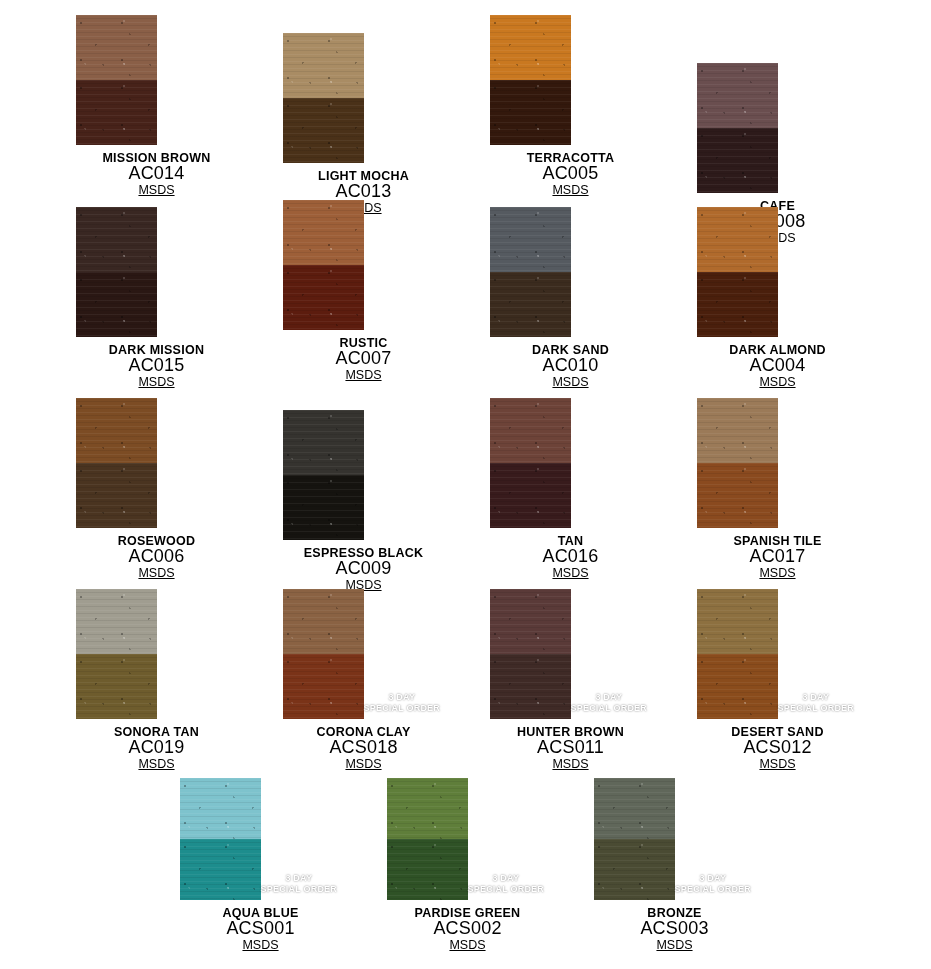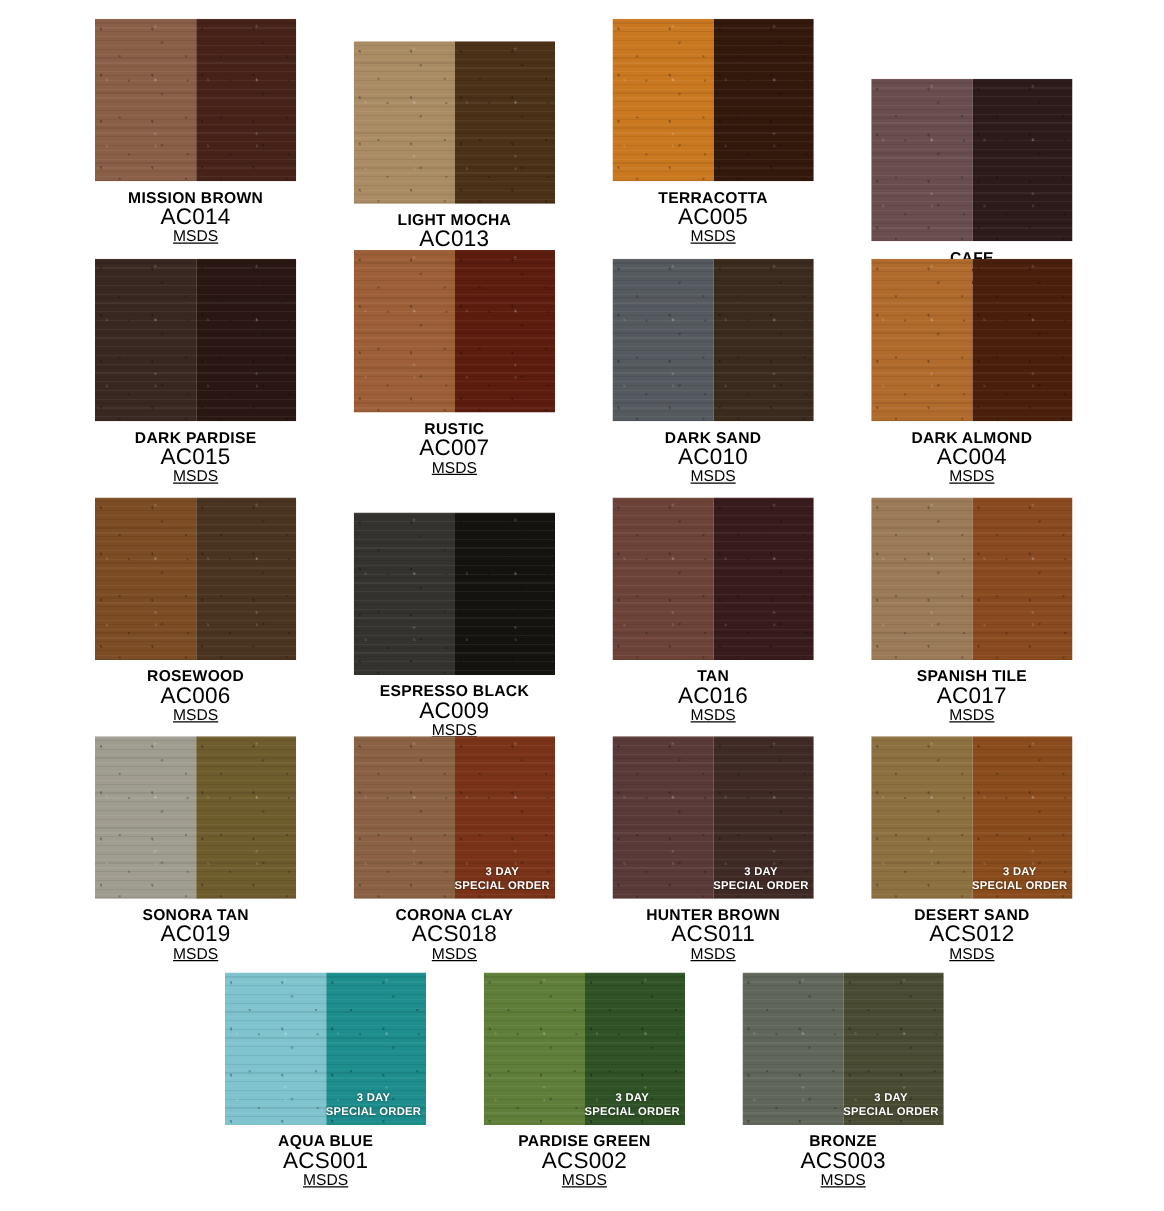--- a/index.html
+++ b/index.html
@@ -30,20 +30,21 @@
     width: 161px;
     text-align: center;
   }
 
   .swatch {
     position: relative;
     width: 161px;
     height: 130px;
     display: flex;
     overflow: hidden;
+    flex-direction: column;
   }
   .swatch-card.short .swatch { height: 122px; }
 
   .swatch-half {
     width: 50%;
     height: 100%;
     position: relative;
   }
 
   
@@ -203,21 +204,21 @@
         <div class="swatch-half" style="background: rgb(57, 39, 34);">
           <span class="grain"></span>
           <span class="speck"></span>
         </div>
         <div class="swatch-half" style="background: rgb(42, 23, 19);">
           <span class="grain"></span>
           <span class="speck"></span>
         </div>
       </div>
       <div class="labels">
-        <div class="color-name">DARK PARDISE</div>
+        <div class="color-name">DARK MISSION</div>
         <div class="color-code">AC015</div>
         <div><span class="msds-link">MSDS</span></div>
       </div>
     </div>
     <div class="swatch-card" style="left: 283px; top: 200px;">
       <div class="swatch">
         <div class="swatch-half" style="background: rgb(157, 95, 56);">
           <span class="grain"></span>
           <span class="speck"></span>
         </div>

